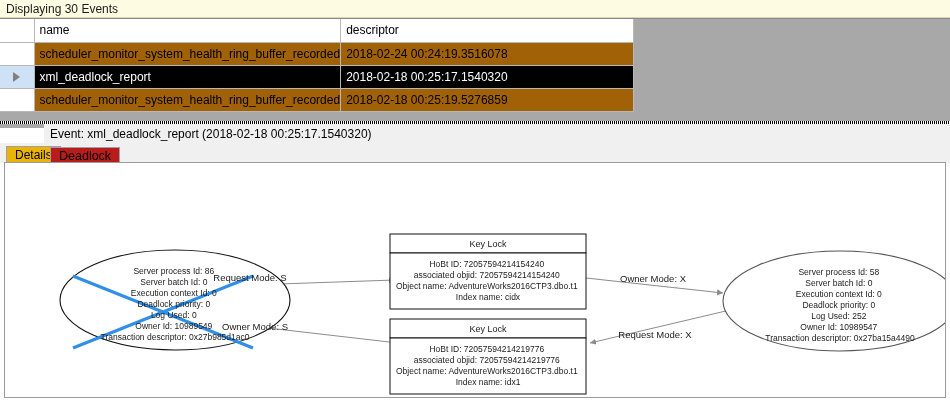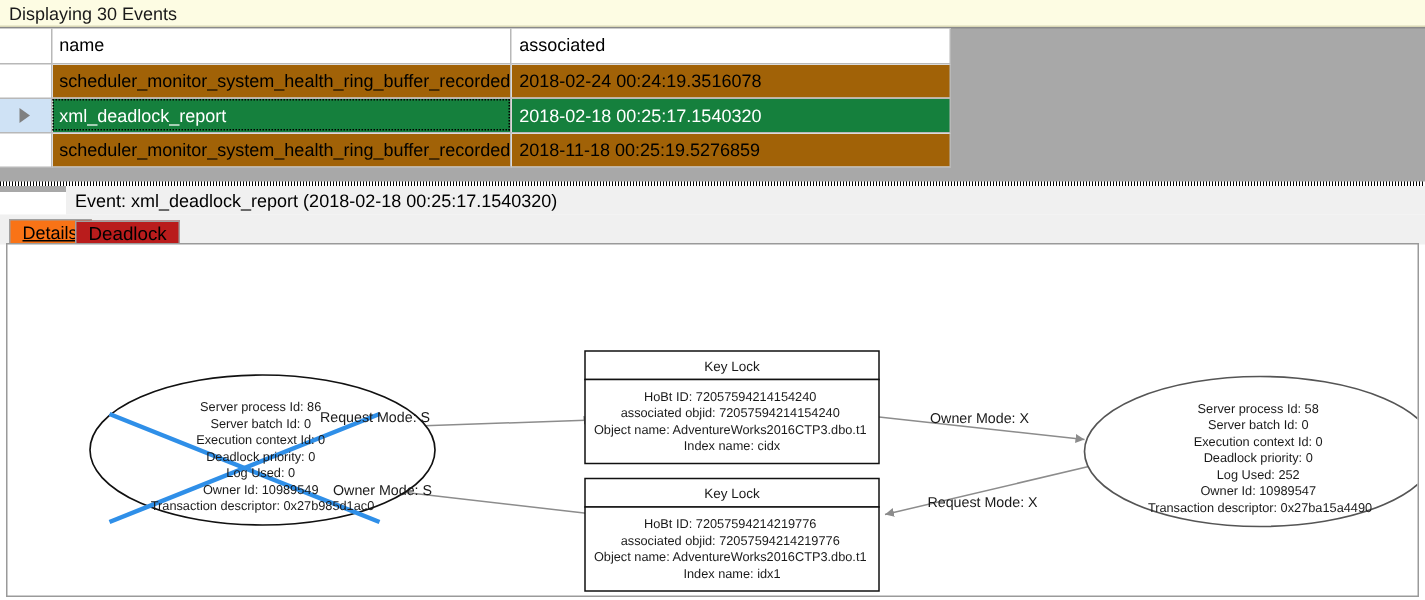--- a/index.html
+++ b/index.html
@@ -36,21 +36,21 @@
     border-bottom:1px solid #b8b8b8;
     padding:0 0 0 5px;
     font-size:12px;font-weight:normal;text-align:left;
     white-space:nowrap;overflow:hidden;
     background:#a16207;vertical-align:middle;
   }
   .grid-table th{background:#ffffff;color:#000;}
   .grid-table td.sel-cell,.grid-table th.sel-cell{
     padding:0;text-align:center;background:#ffffff;
   }
-  tr.row-selected td{background:#15803d;color:#ffffff;}
+  tr.row-selected td{background:#000000;color:#ffffff;}
   tr.row-selected td.sel-cell{background:#cfe2f5;}
   tr.row-selected td.focus-cell{
     outline:1px dotted #000;outline-offset:-2px;
   }
   .tri{
     display:inline-block;width:0;height:0;
     border-left:7px solid #808080;
     border-top:5px solid transparent;
     border-bottom:5px solid transparent;
     vertical-align:middle;
@@ -72,21 +72,21 @@
     position:absolute;left:0;top:143px;width:950px;height:20px;
     background:#f0f0f0;
   }
   .tab{
     position:absolute;bottom:0;height:19px;
     display:flex;align-items:center;justify-content:center;
     padding:0 8px;box-sizing:border-box;font-size:12px;
     border:1px solid #a0a0a0;border-bottom:none;
     background:#e8e8e8;color:#000;
   }
-  .tab.inactive{left:6px;height:17px;background:#f97316;text-decoration:underline;}
+  .tab.inactive{left:6px;height:17px;background:#eab308;}
   .tab.active{left:50px;height:16px;background:#b91c1c;font-size:12.5px;}
 
   
   .canvas{
     position:absolute;left:4px;top:162px;width:942px;height:236px;
     background:#ffffff;border:1px solid #9a9a9a;box-sizing:border-box;
     overflow:hidden;
   }
   .canvas svg{position:absolute;left:0;top:0;}
 
@@ -107,40 +107,40 @@
     <table class="grid-table">
       <colgroup>
         <col class="col-sel">
           <col class="col-name">
           <col class="col-ts">
       </colgroup>
       <thead>
         <tr>
           <th class="sel-cell"></th>
           <th>name</th>
-          <th>associated</th>
+          <th>descriptor</th>
         </tr>
       </thead>
       <tbody>
         <tr>
           <td class="sel-cell"></td>
           <td>scheduler_monitor_system_health_ring_buffer_recorded</td>
           <td>2018-02-24 00:24:19.3516078</td>
         </tr>
         <tr class="row-selected">
           <td class="sel-cell">
             <span class="tri"></span>
           </td>
           <td class="focus-cell">xml_deadlock_report</td>
           <td>2018-02-18 00:25:17.1540320</td>
         </tr>
         <tr>
           <td class="sel-cell"></td>
           <td>scheduler_monitor_system_health_ring_buffer_recorded</td>
-          <td>2018-11-18 00:25:19.5276859</td>
+          <td>2018-02-18 00:25:19.5276859</td>
         </tr>
       </tbody>
     </table>
   </div>
 
   <div class="event-sep"></div>
 
   <div class="event-title">
     <span>Event: xml_deadlock_report (2018-02-18 00:25:17.1540320)</span>
   </div>

